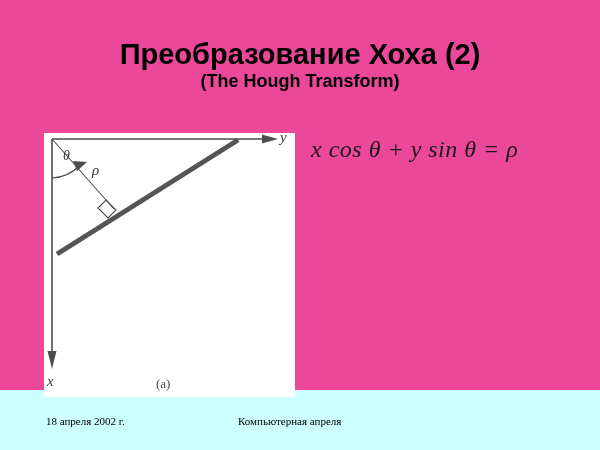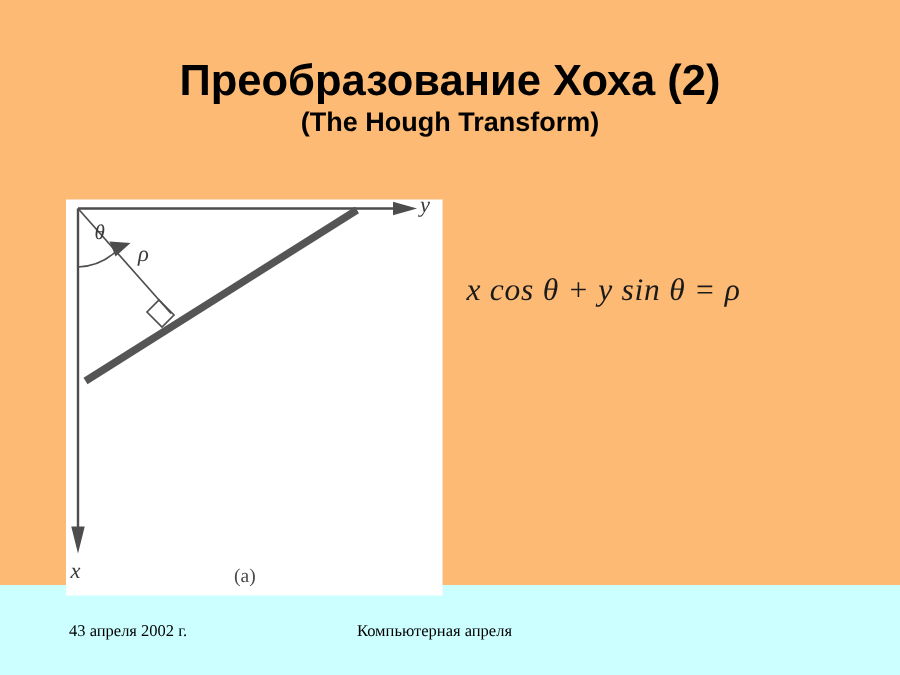--- a/index.html
+++ b/index.html
@@ -10,21 +10,21 @@
     width: 600px;
     height: 450px;
     background: #ccffff;
     font-family: "Liberation Sans", sans-serif;
     overflow: hidden;
   }
   #slide {
     position: relative;
     width: 600px;
     height: 390px;
-    background: #fdba74;
+    background: #ec4899;
   }
 
   
   .title-block {
     position: absolute;
     left: 0;
     top: 40px;
     width: 600px;
     text-align: center;
   }
@@ -75,25 +75,24 @@
     color: #4a4a4a;
   }
 
   
   #equation {
     position: absolute;
     left: 311px;
     top: 136px;
     font-family: "Liberation Serif", serif;
     font-style: italic;
-    font-size: 21px;
+    font-size: 24px;
     color: #1a1a1a;
     white-space: nowrap;
     letter-spacing: 0.5px;
-    margin-top: 45px;
   }
 
   
   #footer {
     position: absolute;
     left: 0;
     top: 413px;
     width: 600px;
     height: 20px;
   }
@@ -144,18 +143,18 @@
     <span class="fig-label" id="label-y">y</span>
     <span class="fig-label" id="label-x">x</span>
     <span class="fig-label" id="label-theta">θ</span>
     <span class="fig-label" id="label-rho">ρ</span>
     <span id="label-fig-caption">(a)</span>
   </div>
 
   <div id="equation">x cos θ + y sin θ = ρ</div>
 
   <div id="footer">
-    <span class="footer-text" id="footer-date">43 апреля 2002 г.</span>
+    <span class="footer-text" id="footer-date">18 апреля 2002 г.</span>
     <span class="footer-text" id="footer-center">Компьютерная апреля</span>
     <span class="footer-text" id="footer-page">12</span>
   </div>
 
 </div>
 
 </body></html>

